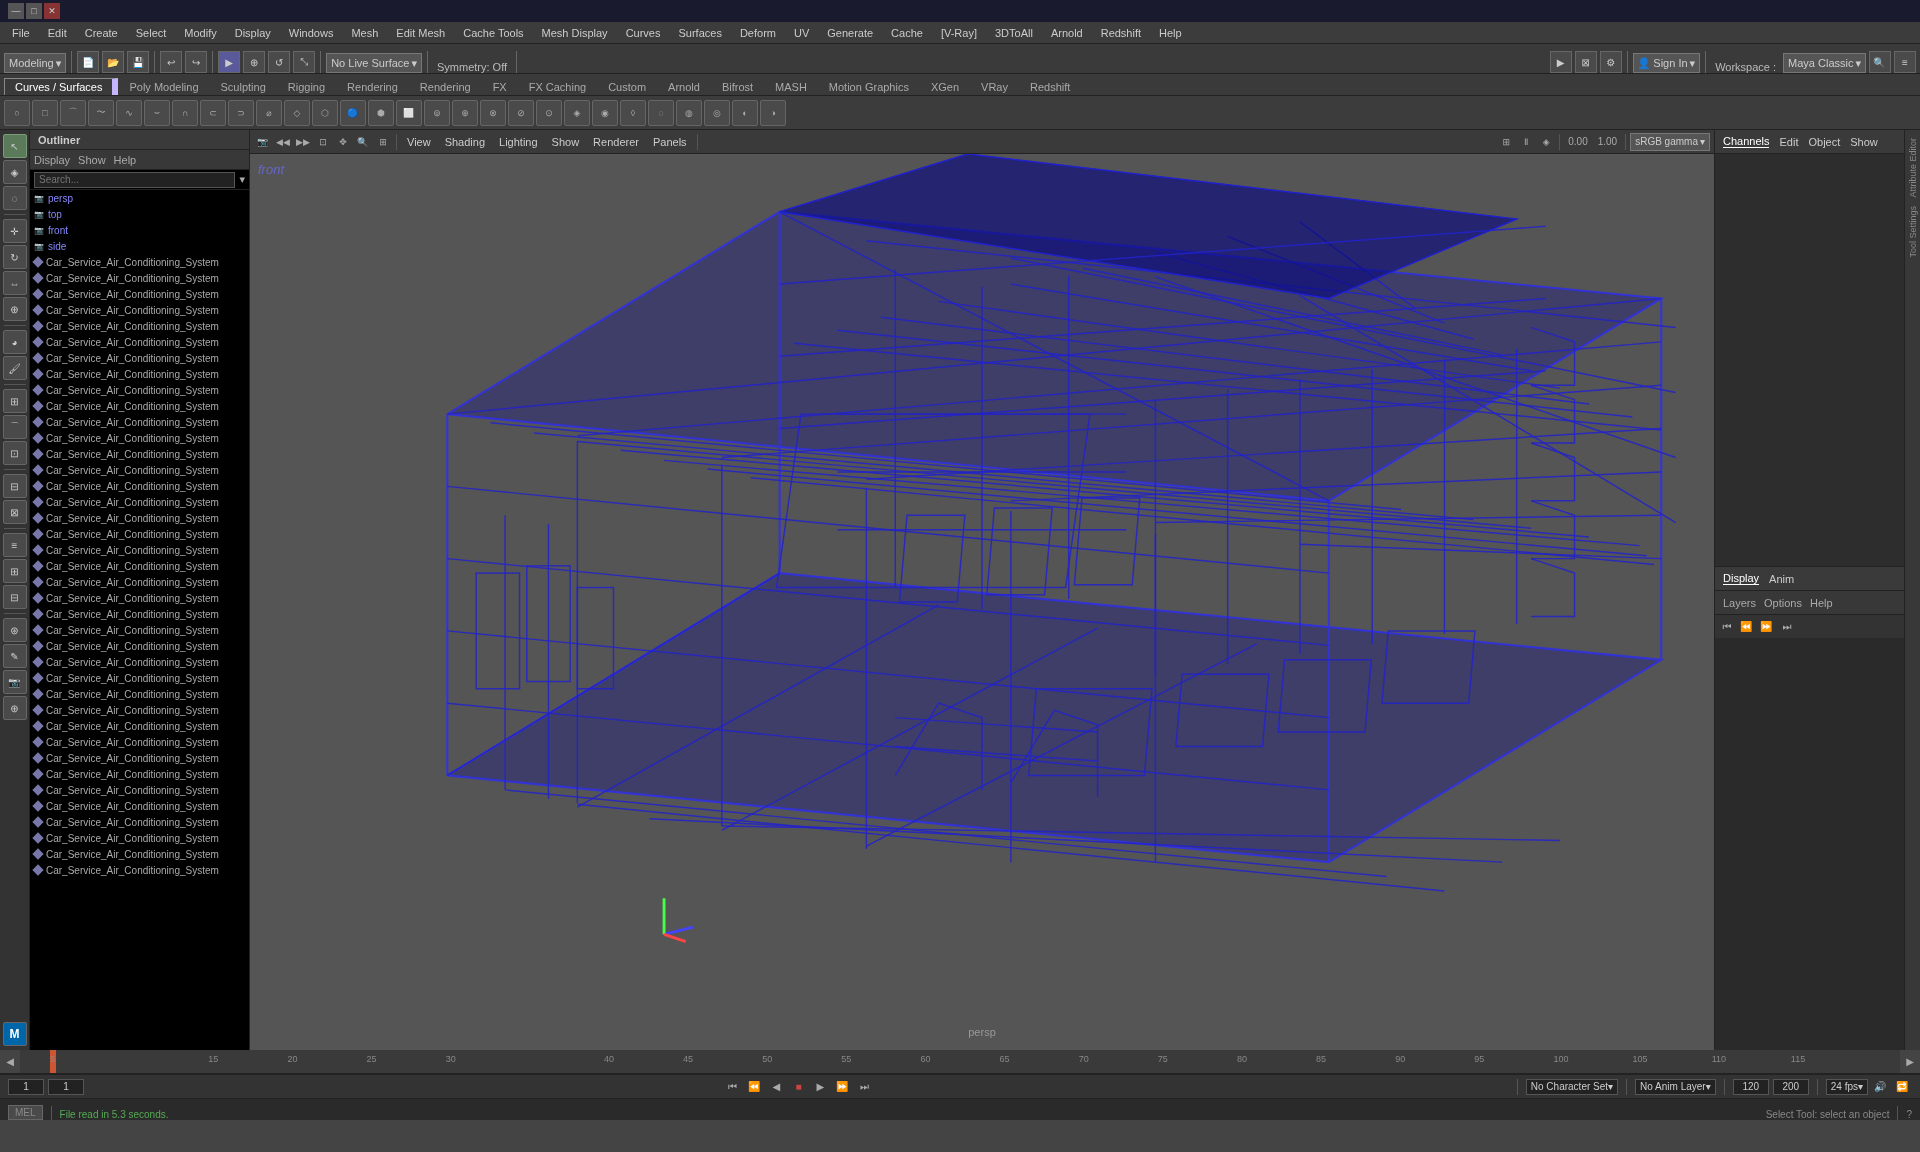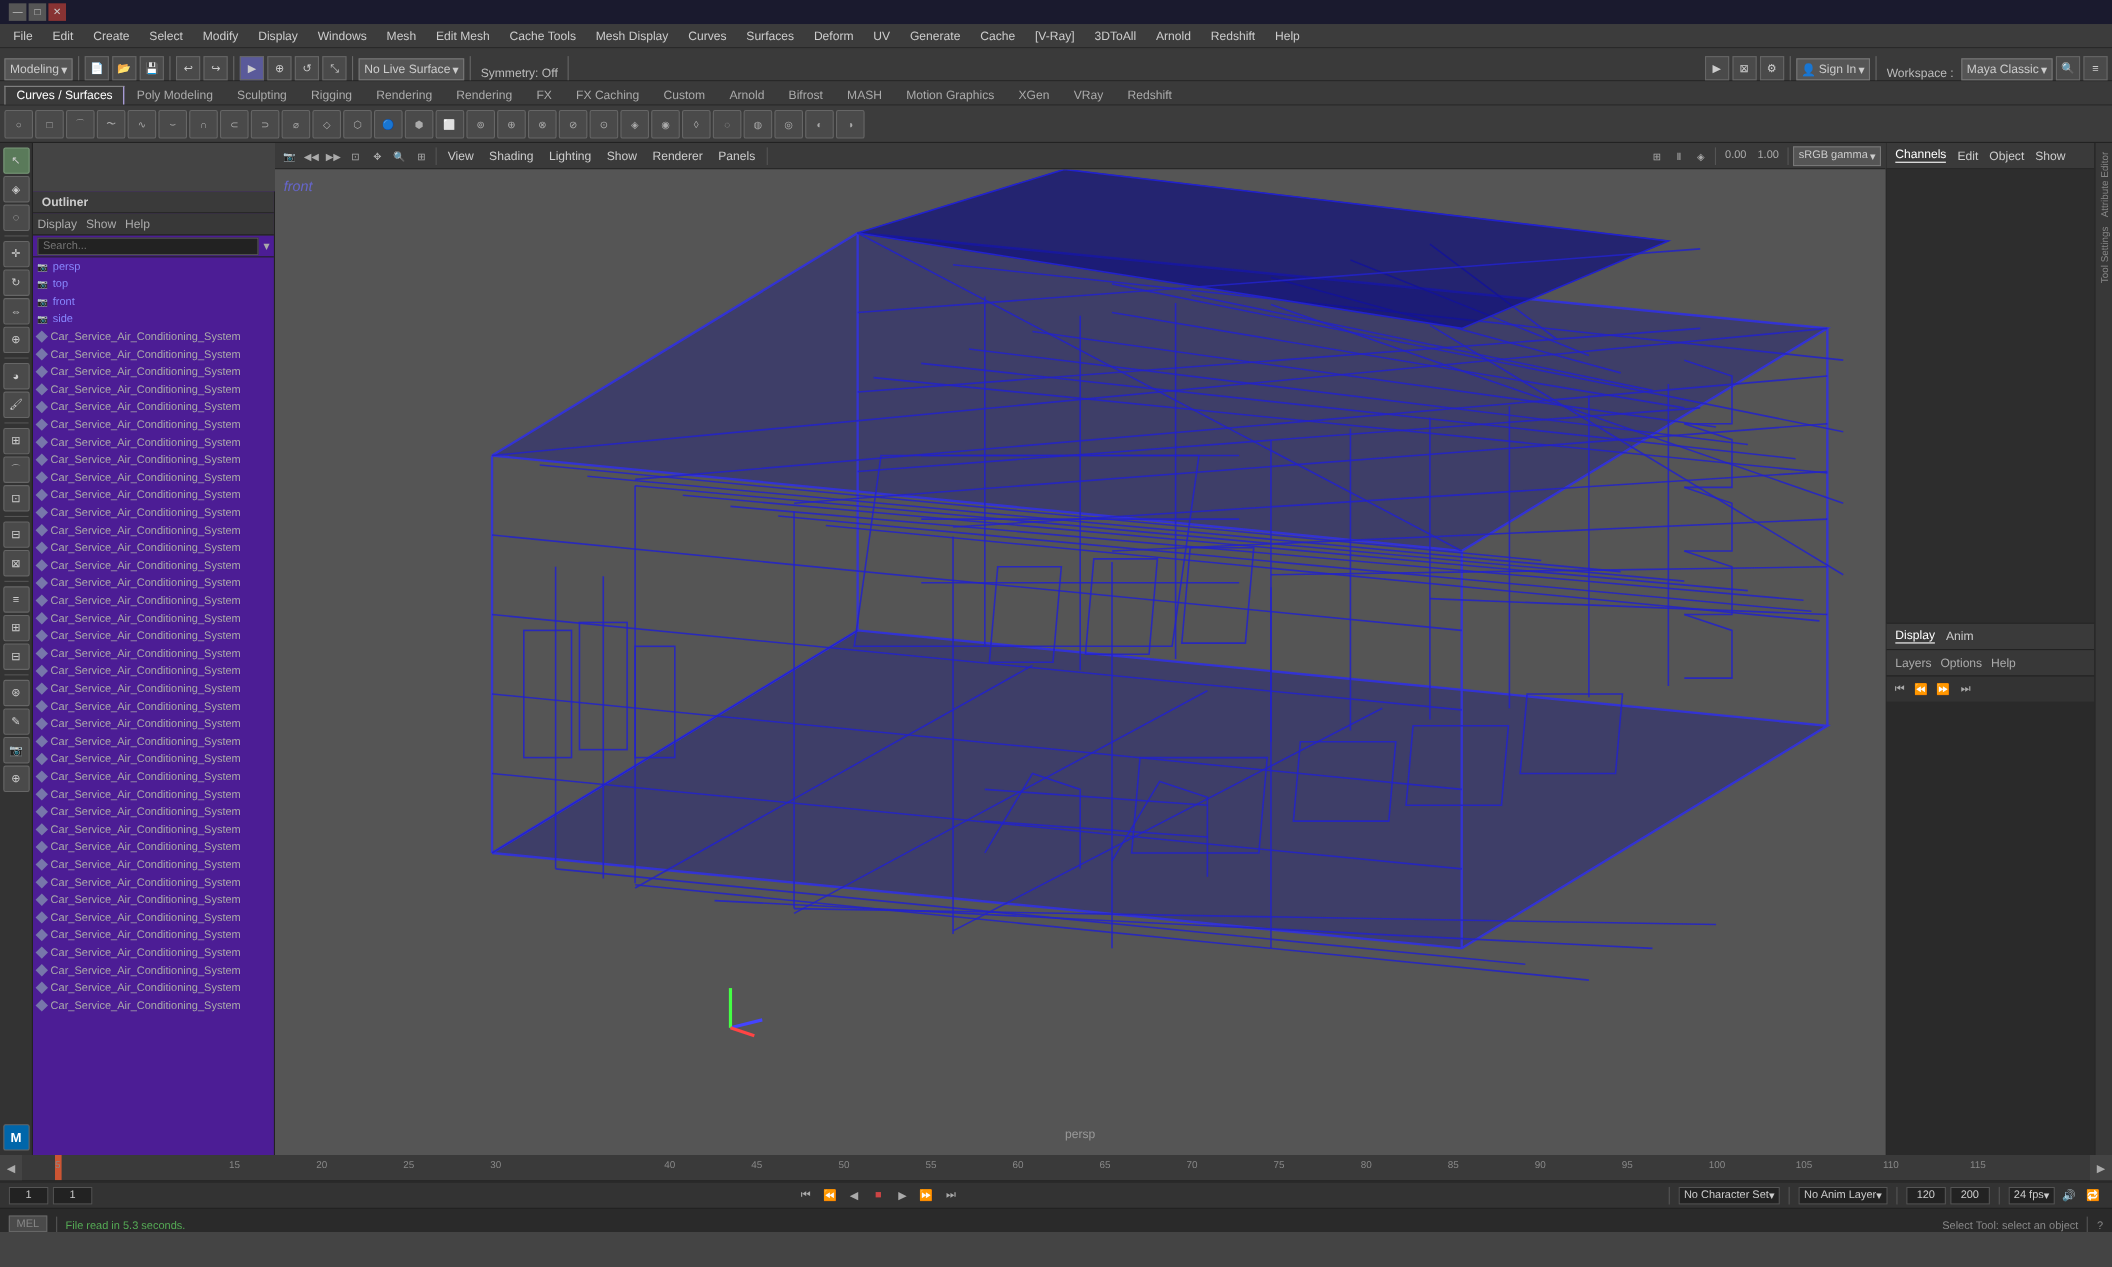--- a/index.html
+++ b/index.html
@@ -98,21 +98,21 @@
       border-top: 1px solid transparent;
       border-left: 1px solid transparent;
       border-right: 1px solid transparent;
       background: transparent;
     }
     .shelf-tab.active {
       background: #3a3a3a;
       color: #fff;
       border-top: 1px solid #888;
       border-left: 1px solid #888;
-      border-right: 1px solid #c4b5fd;
+      border-right: 6px solid #c4b5fd;
     }
 
     
     #shelf-icons {
       width: 100%;
       height: 34px;
       background: #3c3c3c;
       display: flex;
       align-items: center;
       padding: 0 4px;
@@ -154,26 +154,25 @@
       display: flex; align-items: center; justify-content: center;
       font-size: 10px; cursor: pointer; color: #ccc;
       border-radius: 2px;
     }
     .lt-btn.active { background: #5a7a5a; border-color: #7a9a7a; }
     .lt-separator-h { width: 22px; height: 1px; background: #555; margin: 2px 0; }
 
     
     #outliner {
       width: 220px;
-      background: #4c1d95;
+      background: #000000;
       display: flex;
       flex-direction: column;
       border-right: 1px solid #222;
       flex-shrink: 0;
-      margin-top: 44px;
     }
     #outliner-header {
       height: 20px;
       background: #3a3a3a;
       display: flex;
       align-items: center;
       padding: 0 8px;
       font-size: 11px;
       font-weight: bold;
       color: #ccc;

